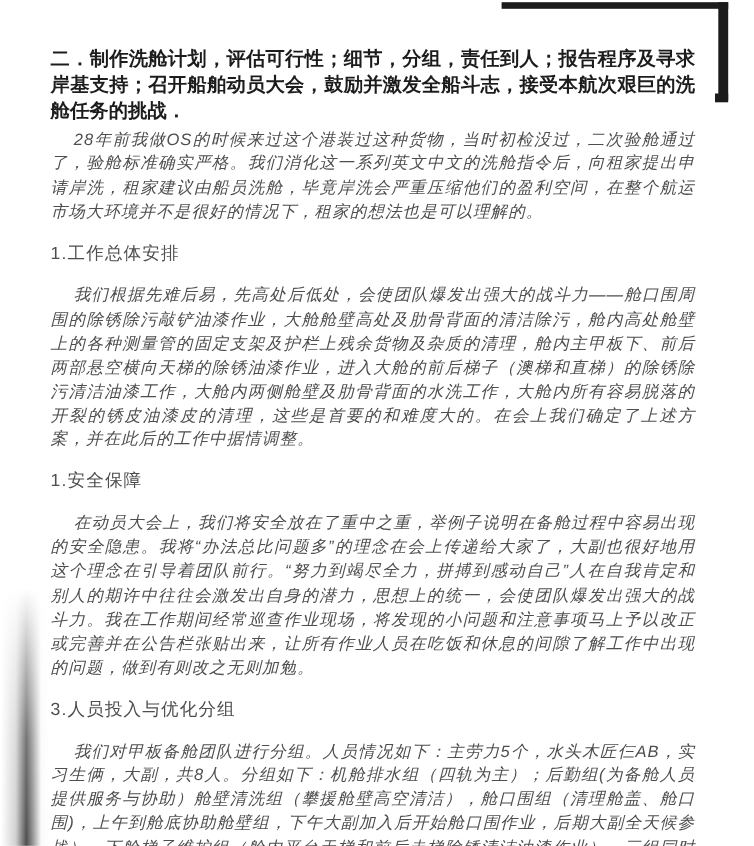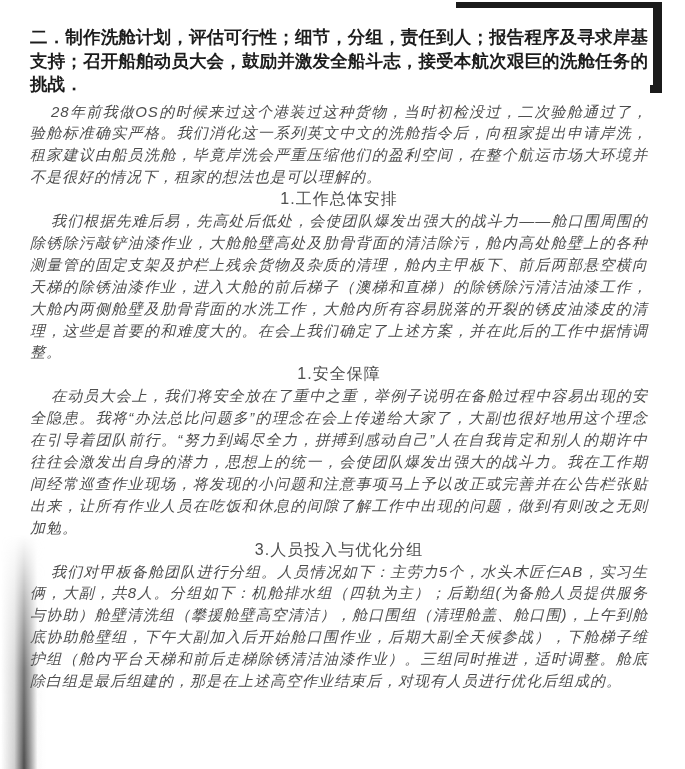--- a/index.html
+++ b/index.html
@@ -14,21 +14,21 @@
     background:var(--page-bg);
     position:relative;
     overflow:hidden;
     font-family:"Liberation Sans", sans-serif;
   }
   .content{
     position:absolute;
     left:30px;top:26px;
     width:618px;
   }
-  .content p{margin:0;padding:0;}
+  .content p{margin:16px;padding:0;}
   .title{
     font-size:17.5px;
     line-height:23.5px;
     font-weight:bold;
     color:var(--title-text);
     text-align:justify;
     letter-spacing:0.1px;
     margin-bottom:4px !important;
   }
   .para{
@@ -39,21 +39,21 @@
     text-align:justify;
     text-indent:21px;
     font-style:italic;
   }
   .para.first{margin-top:2px !important;}
   .heading{
     font-size:16px;
     line-height:21.9px;
     letter-spacing:1px;
     color:var(--body-text);
-    text-align:center;
+    text-align:left;
     text-indent:0;
   }
   
   .corner-h{
     position:absolute;left:456px;top:2px;
     width:206px;height:6px;
     background:var(--corner-mark);
   }
   .corner-v{
     position:absolute;left:653px;top:2px;

